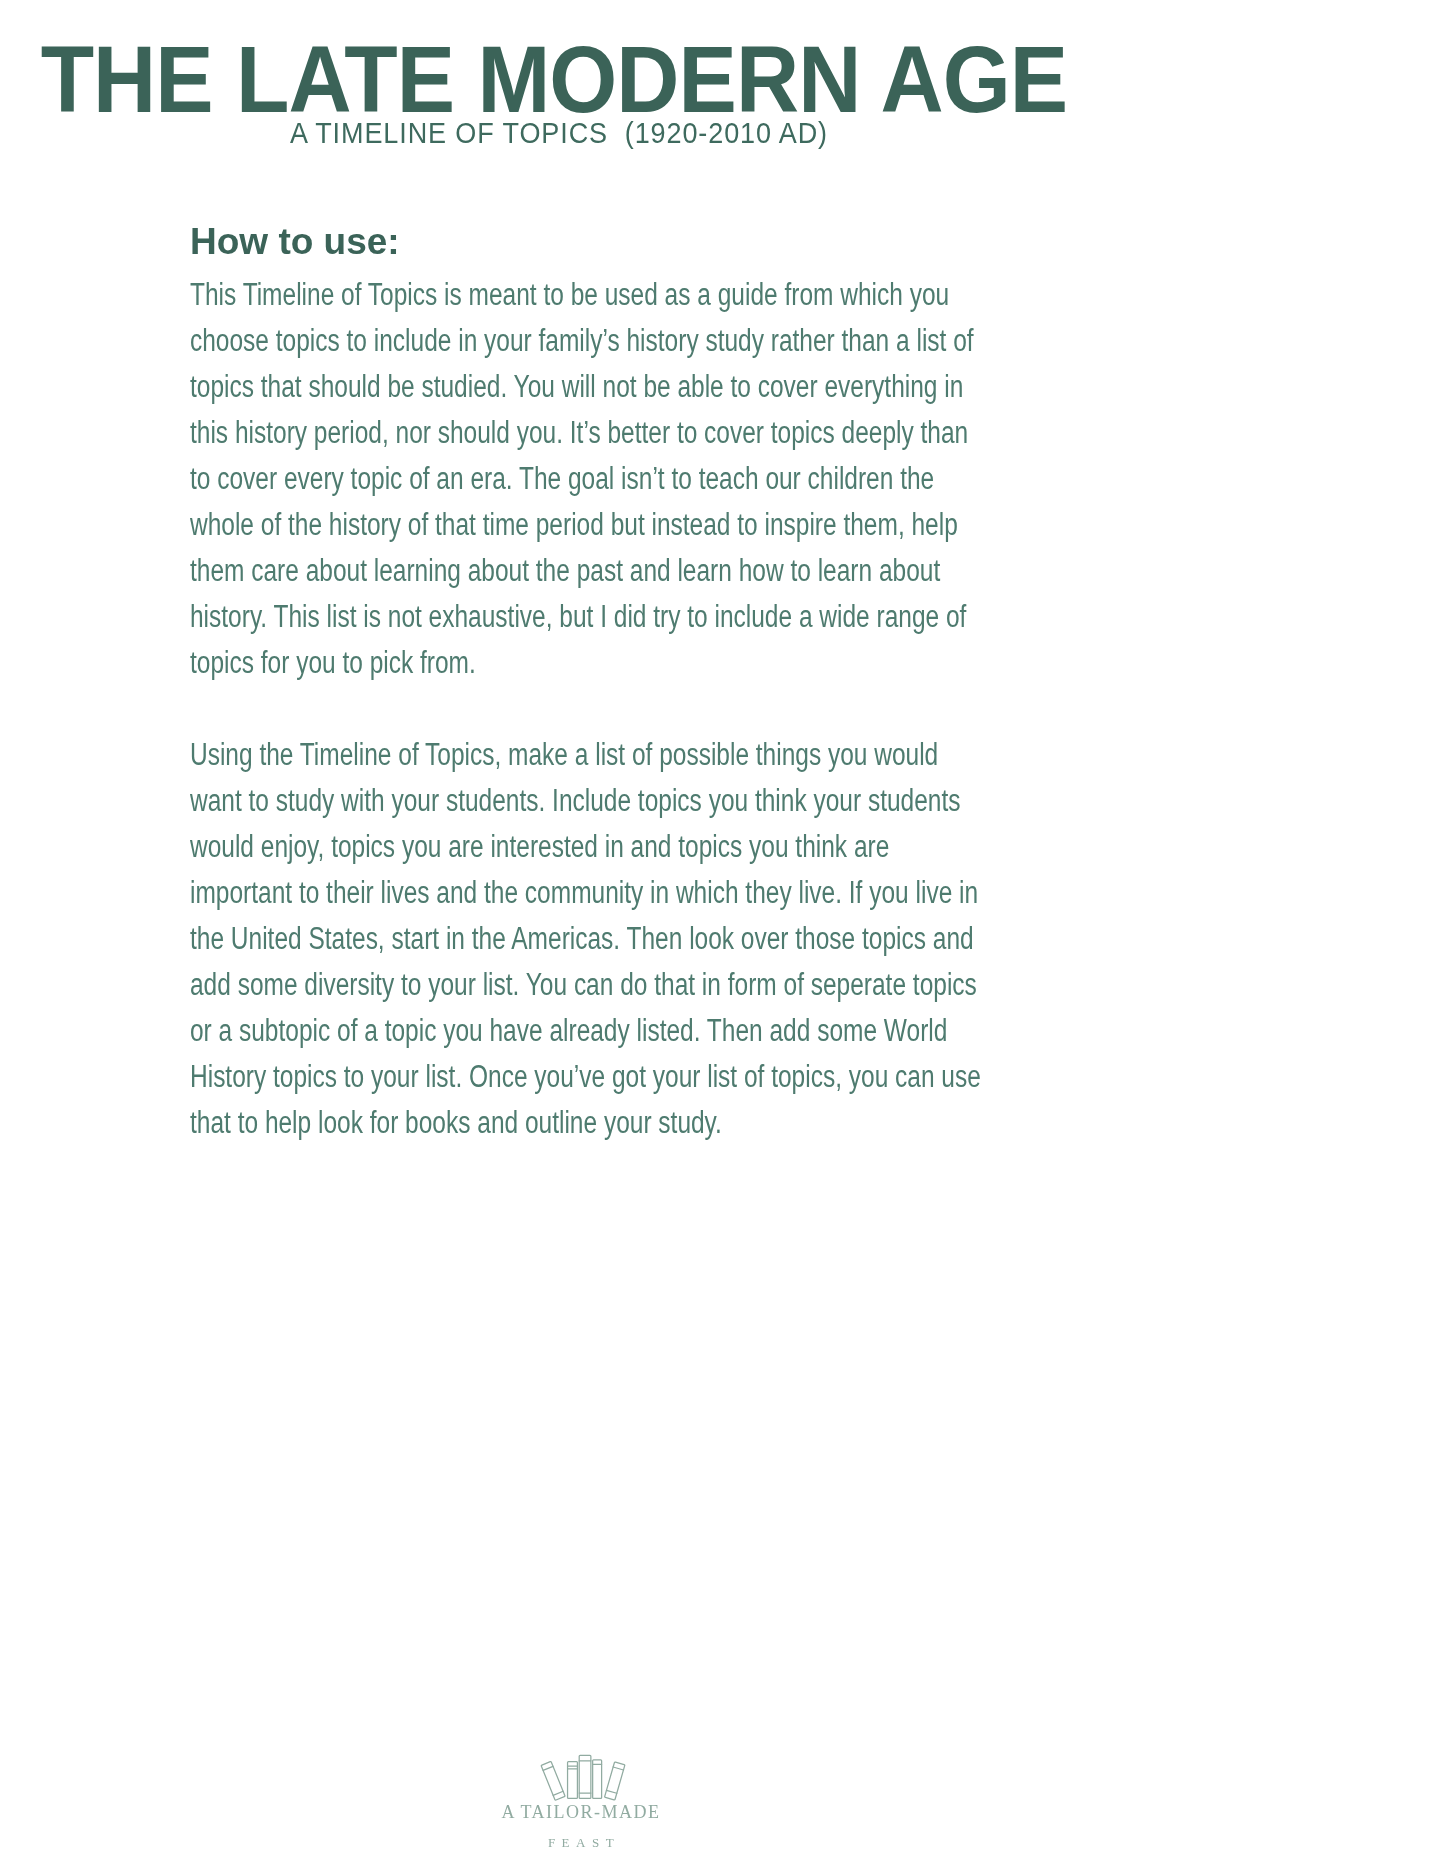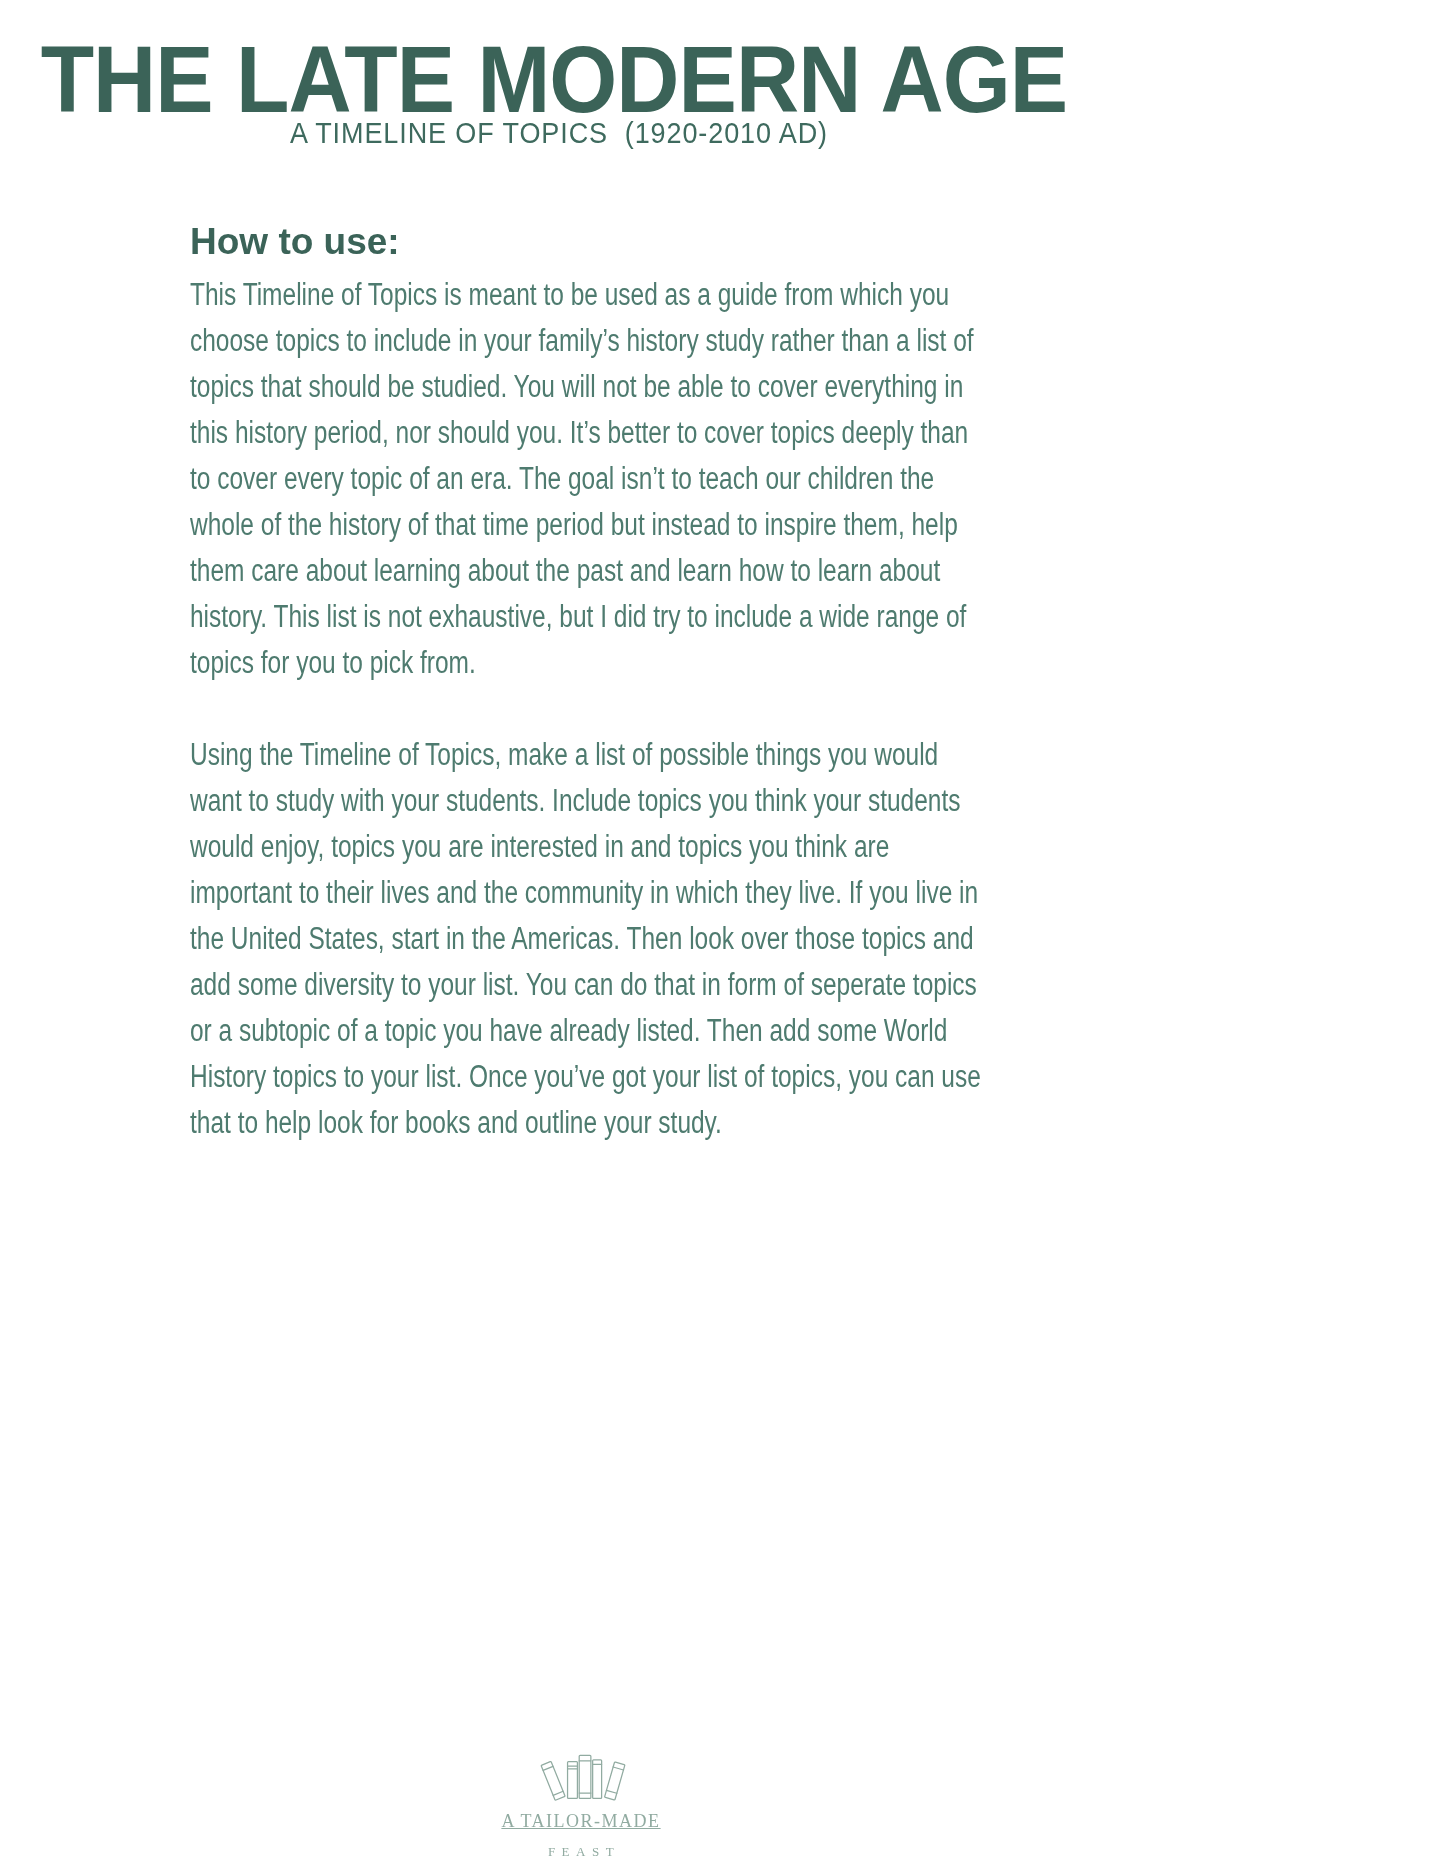--- a/index.html
+++ b/index.html
@@ -87,22 +87,21 @@
     width: 100%;
     text-align: center;
     color: #91ABA1;
   }
   .brand-logo svg { display: block; margin: 0 auto; }
   .logo-line1 {
     font-family: "Liberation Serif", serif;
     font-size: 18px;
     line-height: 20px;
     letter-spacing: 1.5px;
-    margin-top: 9px;
-    text-decoration: underline;
+    margin-top: 0;
   }
   .logo-line2 {
     font-family: "Liberation Serif", serif;
     font-size: 13px;
     line-height: 15px;
     letter-spacing: 6.5px;
     margin-top: 13px;
     padding-left: 6px; 
   }
 

